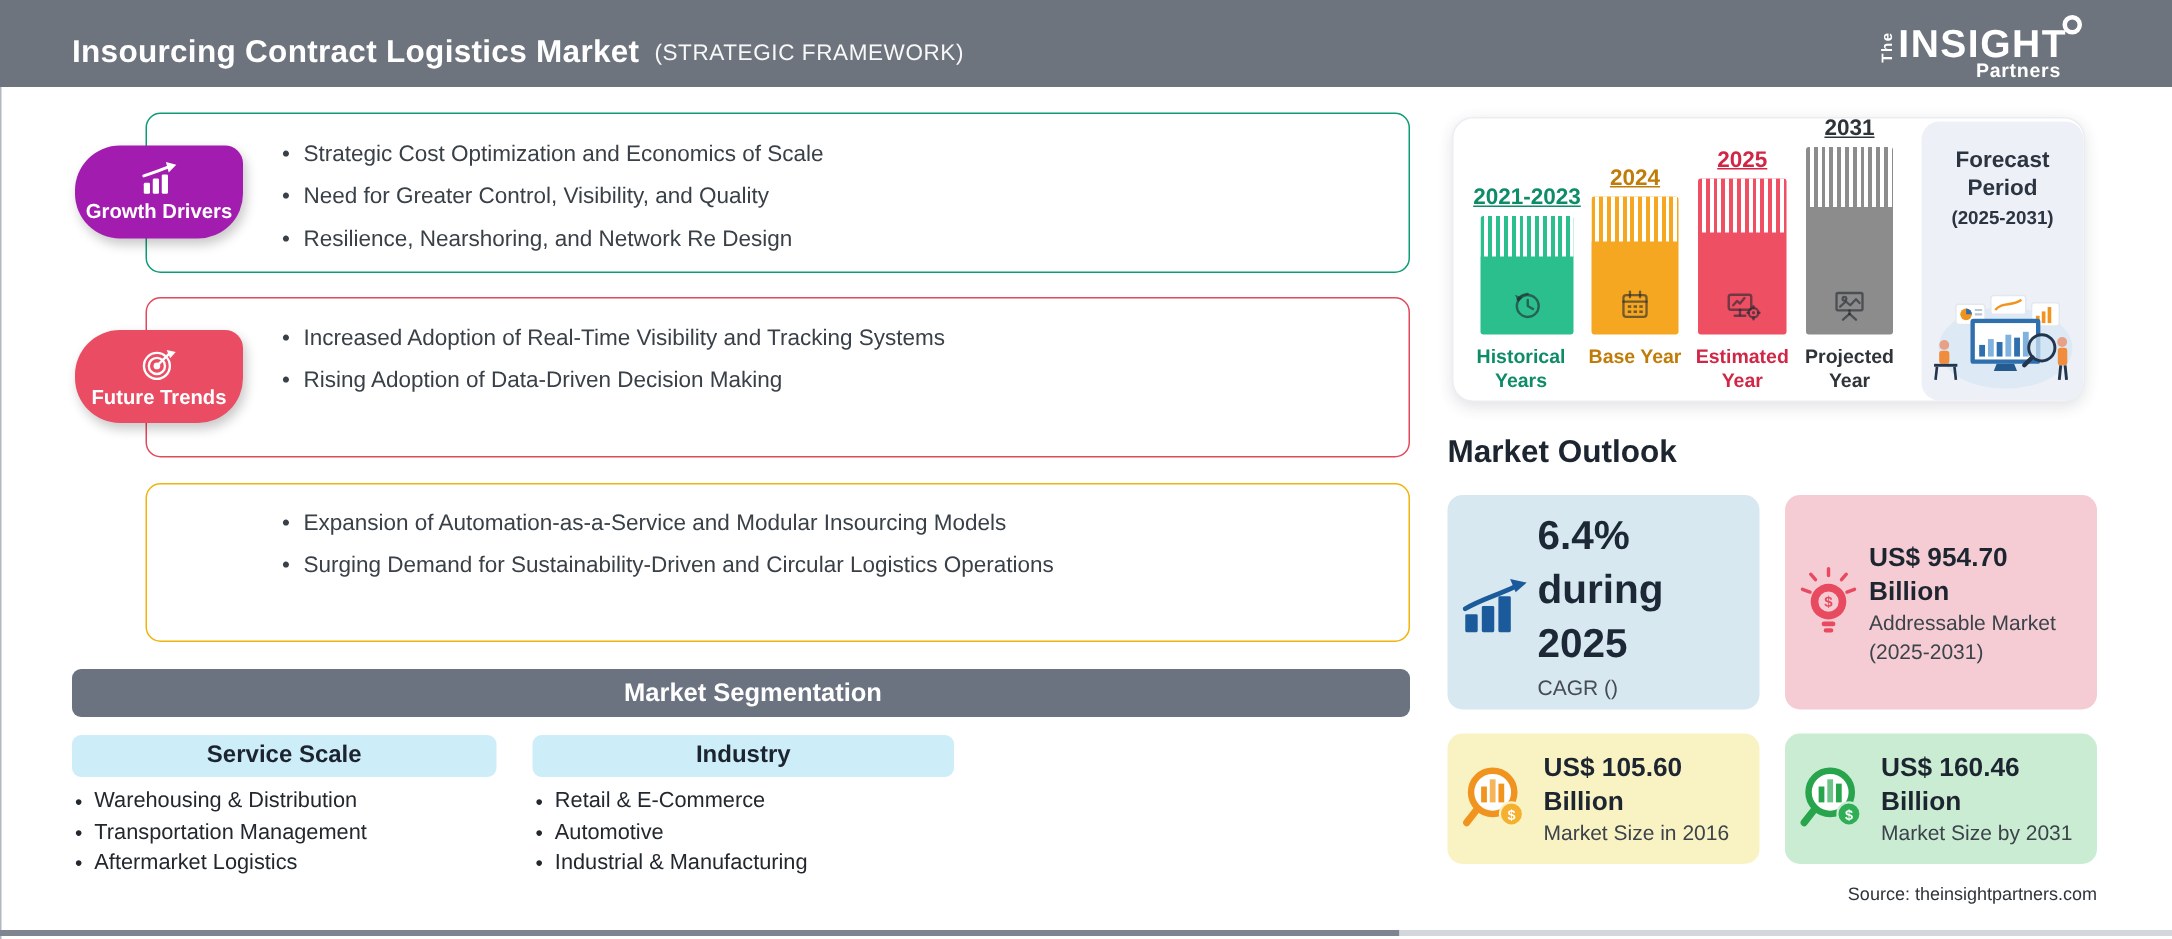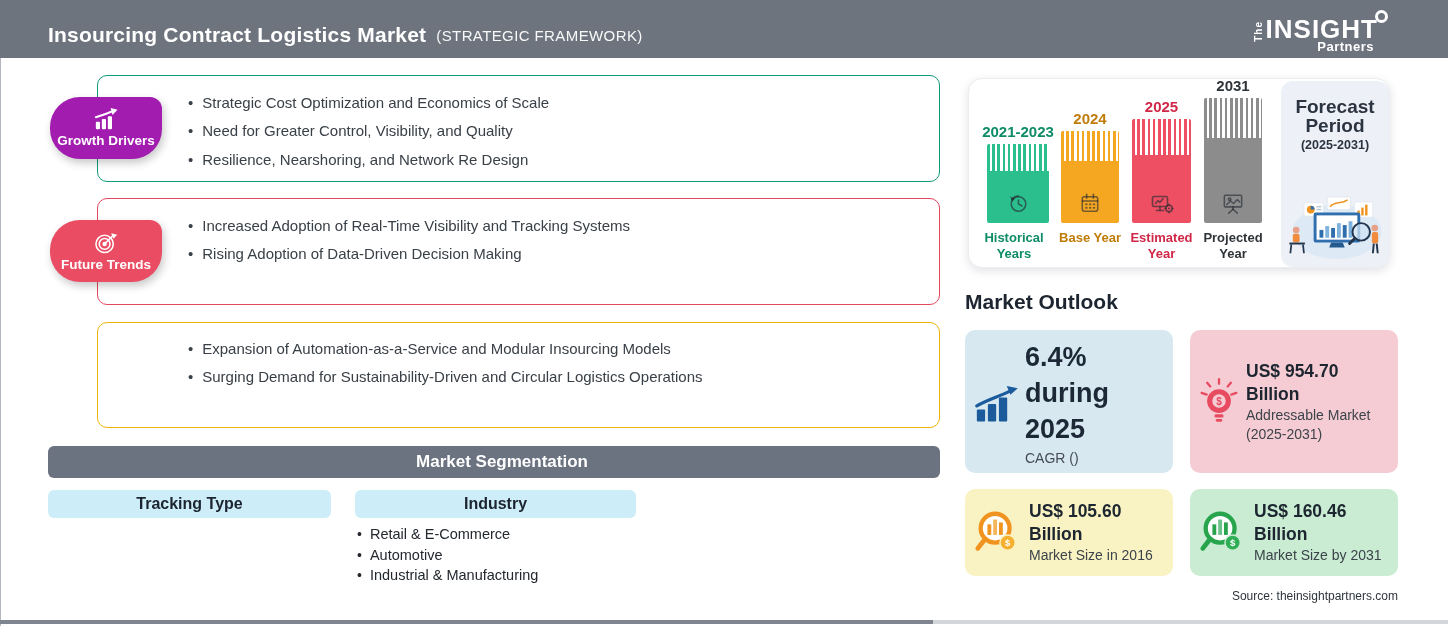--- a/index.html
+++ b/index.html
@@ -55,42 +55,42 @@
   .seg-list.industry { left:357px; }
   .seg-list li { height:20.5px; display:flex; align-items:center; font-size:14.5px; color:#23282e; }
   .seg-list li::before { content:"•"; color:#23282e; margin-right:8px; font-size:14px; }
 
   
   .timeline-card { position:absolute; left:968px; top:78px; width:422px; height:190px; background:#fff;
                    border-radius:14px; border:1px solid #ecedf1; box-shadow:0 3px 10px rgba(40,50,70,.14); }
   .tbar { position:absolute; bottom:44px; border-radius:2px; }
   .tbar .stripes { position:absolute; left:0; top:0; width:100%;
                    background:repeating-linear-gradient(90deg, transparent 0 2.6px, #fff 2.6px 5.2px); }
-  .tbar .year { position:absolute; top:-21px; left:-14px; right:-14px; text-align:center; font-size:15px; font-weight:bold; }
+  .tbar .year { position:absolute; top:-21px; left:-14px; right:-14px; text-align:center; font-size:15px; font-weight:bold;text-decoration:underline; }
   .tbar .bar-icon { position:absolute; bottom:7px; left:50%; transform:translateX(-50%); }
   .tbar-g  { left:18px;  width:62px; height:79px;  background:#2bbf8e; }
   .tbar-o  { left:92px;  width:58px; height:92px;  background:#f6a722; }
   .tbar-r  { left:163px; width:59px; height:104px; background:#ee4f63; }
   .tbar-gy { left:235px; width:58px; height:125px; background:#8c8c8c; }
   .tbar-g .stripes  { height:27px; }
   .tbar-o .stripes  { height:30px; }
   .tbar-r .stripes  { height:36px; }
   .tbar-gy .stripes { height:40px; }
   .tbar-g .year  { color:#0e8c67; }
   .tbar-o .year  { color:#c07c08; }
   .tbar-r .year  { color:#d12747; }
   .tbar-gy .year { color:#2f3439; }
   .tlabel { position:absolute; top:151px; text-align:center; font-weight:bold; font-size:13px; line-height:1.2; }
   .tl-g  { left:4px;   width:82px; color:#0e8c67; }
   .tl-o  { left:84px;  width:74px; color:#c07c08; }
   .tl-r  { left:155px; width:75px; color:#d12747; }
   .tl-gy { left:227px; width:74px; color:#2f3439; }
   .forecast { position:absolute; left:312px; top:2px; width:108px; height:186px; background:#edf0f6; border-radius:12px;
               display:flex; flex-direction:column; align-items:center; padding-top:16px; }
-  .forecast .f-line { font-size:19px; font-weight:bold; color:#2b3440; line-height:19px; }
+  .forecast .f-line { font-size:15px; font-weight:bold; color:#2b3440; line-height:19px; }
   .forecast .f-range { font-size:12.5px; font-weight:bold; color:#2b3440; margin-top:3px; }
   .forecast svg { margin-top:auto; margin-bottom:6px; }
 
   
   .outlook-title { position:absolute; left:965px; top:290px; font-size:21px; font-weight:bold; color:#1c2530; }
   .card { position:absolute; width:208px; border-radius:10px; }
   .card-cagr { left:965px; top:330px; height:143px; background:#d7e8f1; }
   .card-addr { left:1190px; top:330px; height:143px; background:#f5ccd3; }
   .card-2024 { left:965px; top:489px; height:87px; background:#f9f3c3; }
   .card-2031 { left:1190px; top:489px; height:87px; background:#c9ecd3; }
@@ -166,22 +166,27 @@
     <li>Rising Adoption of Data-Driven Decision Making</li>
   </ul>
 
   <div class="sec-box opps"></div>
   <ul class="sec-list l3">
     <li>Expansion of Automation-as-a-Service and Modular Insourcing Models</li>
     <li>Surging Demand for Sustainability-Driven and Circular Logistics Operations</li>
   </ul>
 
   <div class="seg-bar">Market Segmentation</div>
-  <div class="col-head service">Tracking Type</div>
+  <div class="col-head service">Service Scale</div>
   <div class="col-head industry">Industry</div>
+  <ul class="seg-list service">
+    <li>Warehousing &amp; Distribution</li>
+    <li>Transportation Management</li>
+    <li>Aftermarket Logistics</li>
+  </ul>
   <ul class="seg-list industry">
     <li>Retail &amp; E-Commerce</li>
     <li>Automotive</li>
     <li>Industrial &amp; Manufacturing</li>
   </ul>
 
   <div class="timeline-card">
 
     <div class="tbar tbar-g">
       <div class="year">2021-2023</div>

